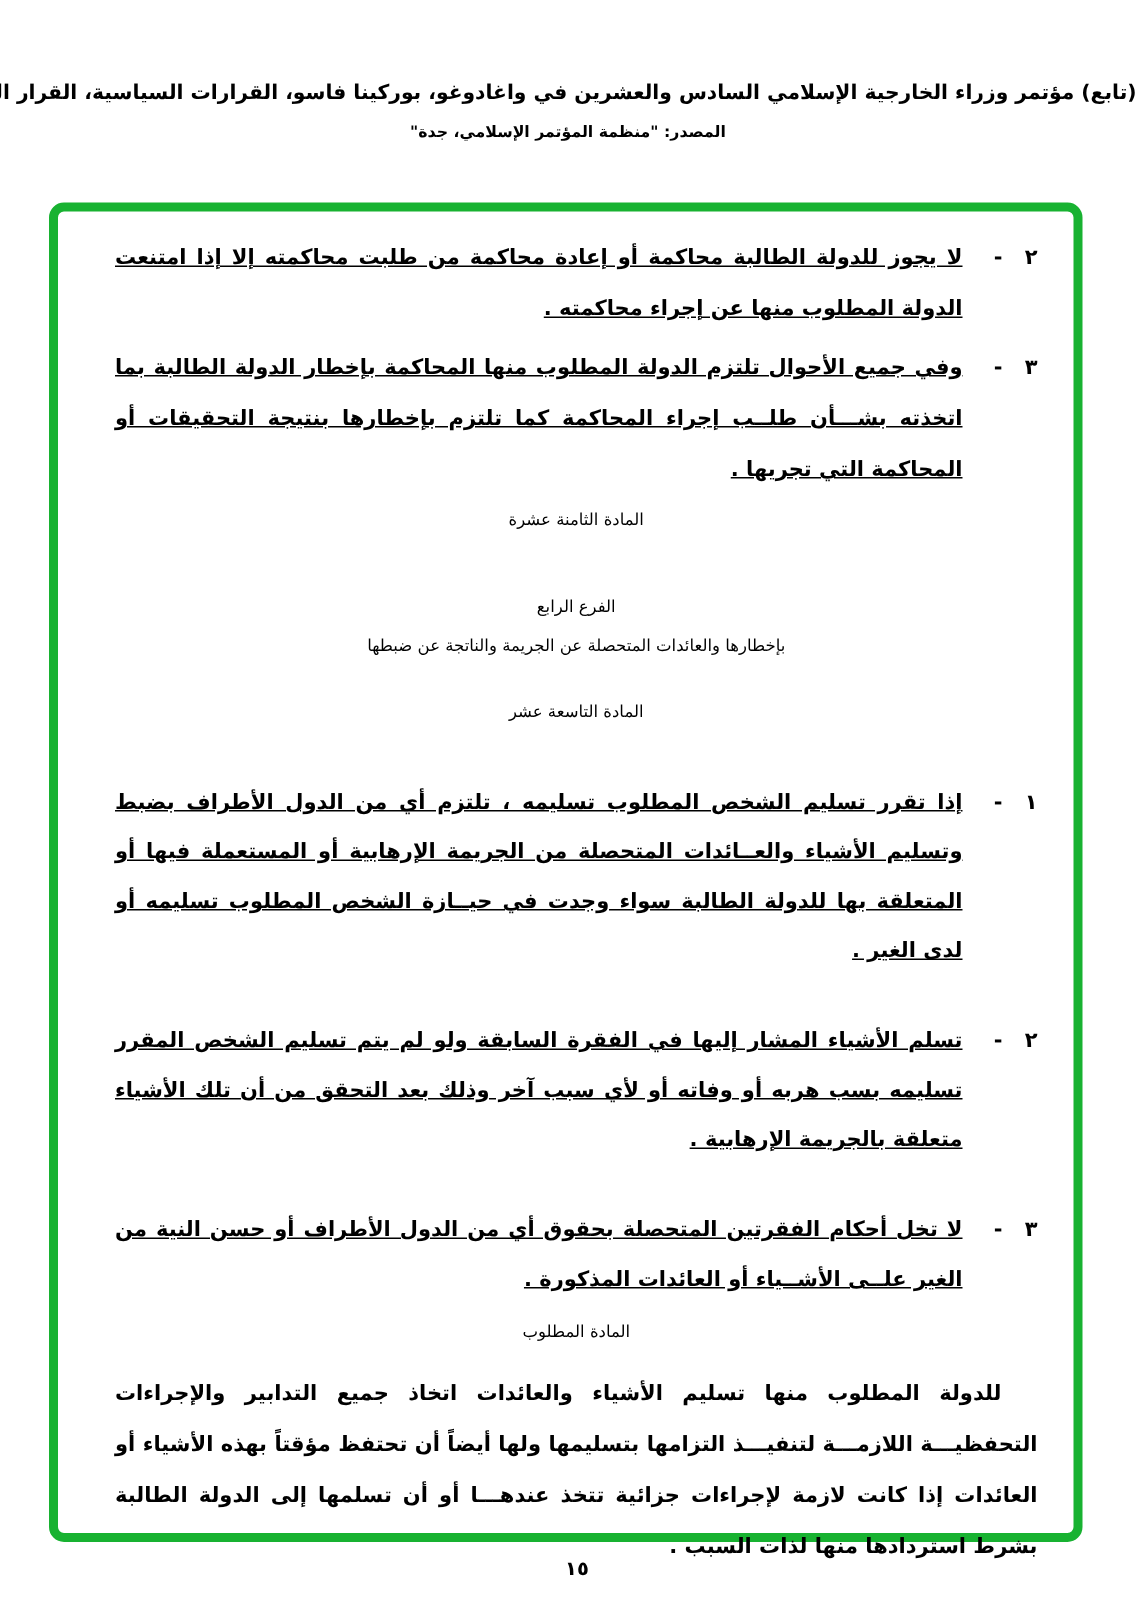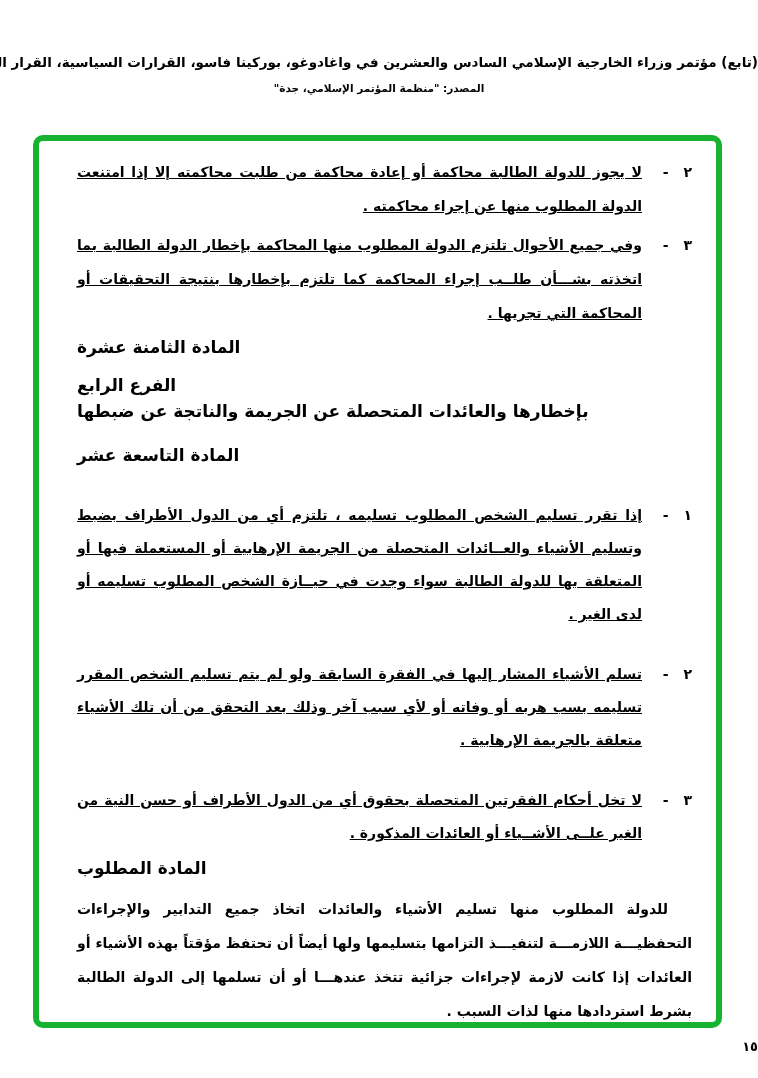--- a/index.html
+++ b/index.html
@@ -50,38 +50,38 @@
     white-space:nowrap;
   }
   .numbered-item .item-text{
     flex:1;
     text-align:justify;
     line-height:34px;
     text-decoration:underline;
   }
   .a19 .item-text, .a19 .marker{ line-height:33px;margin-top:22px; }
   .heading{
-    text-align:left; font-size:17px; font-weight:bold;
+    text-align:center; font-size:11px; font-weight:normal;
     line-height:24px; margin:0;
   }
   .h-art18{ margin-top:0; }
   .para{
     text-align:justify; line-height:34px;
     margin:14px 0 0 0;
     text-indent:24px;
   }
-  .h-sec4{ margin-top:2px; }
+  .h-sec4{ margin-top:22px; }
   .h-sec4-sub{ margin-top:2px; }
   .h-art19{ margin-top:8px; margin-bottom:10px; }
   .h-art20{ margin-top:6px; }
   .para20{ margin-top:12px; }
   .spacer12{ height:12px; }
   .page-number{
     position:absolute; bottom:24px; left:0; right:0;
-    font-size:13px; font-weight:bold;padding-left:12px;
+    text-align:center; font-size:13px; font-weight:bold;padding-left:12px;
   }
 </style>
 </head>
 <body>
 
 <div class="page">
 
   <div class="header">
     <div class="header-line1">(تابع) مؤتمر وزراء الخارجية الإسلامي السادس والعشرين في واغادوغو، بوركينا فاسو، القرارات السياسية، القرار الرقم ٢٦/٥٩-س</div>
     <div class="header-line2">المصدر: "منظمة المؤتمر الإسلامي، جدة"</div>

